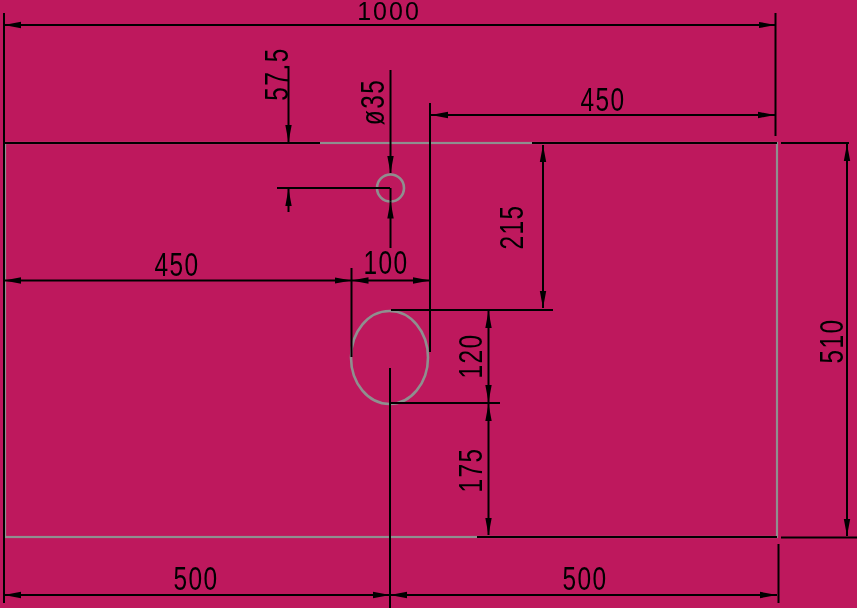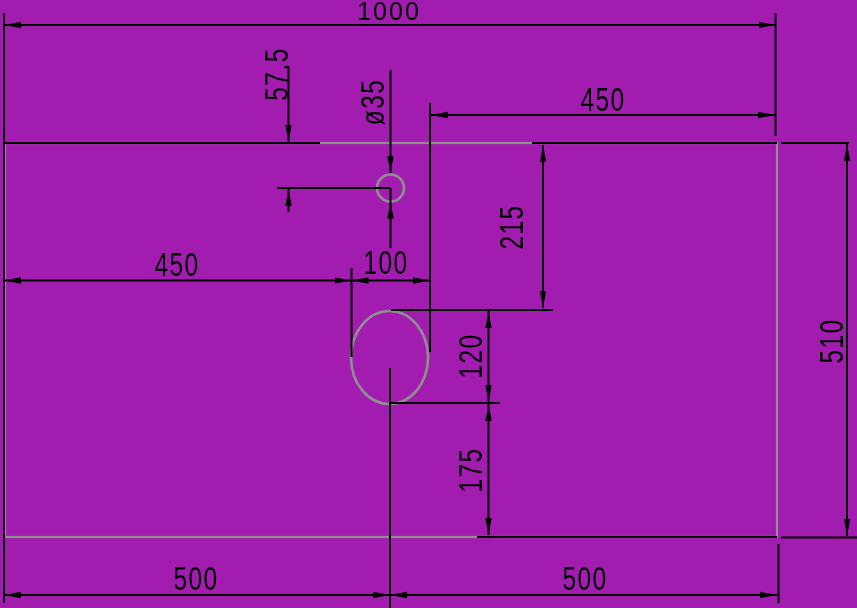--- a/index.html
+++ b/index.html
@@ -4,21 +4,21 @@
 <style>
   html, body {
     margin: 0;
     padding: 0;
     background: #ffffff;
   }
   .stage {
     position: relative;
     width: 857px;
     height: 608px;
-    background: #a21caf;
+    background: #be185d;
     overflow: hidden;
     font-family: "Liberation Sans", sans-serif;
   }
   svg text {
     font-family: "Liberation Sans", sans-serif;
     fill: #000000;
   }
   .dim-text {
     font-size: 34px;
     letter-spacing: 2px;

